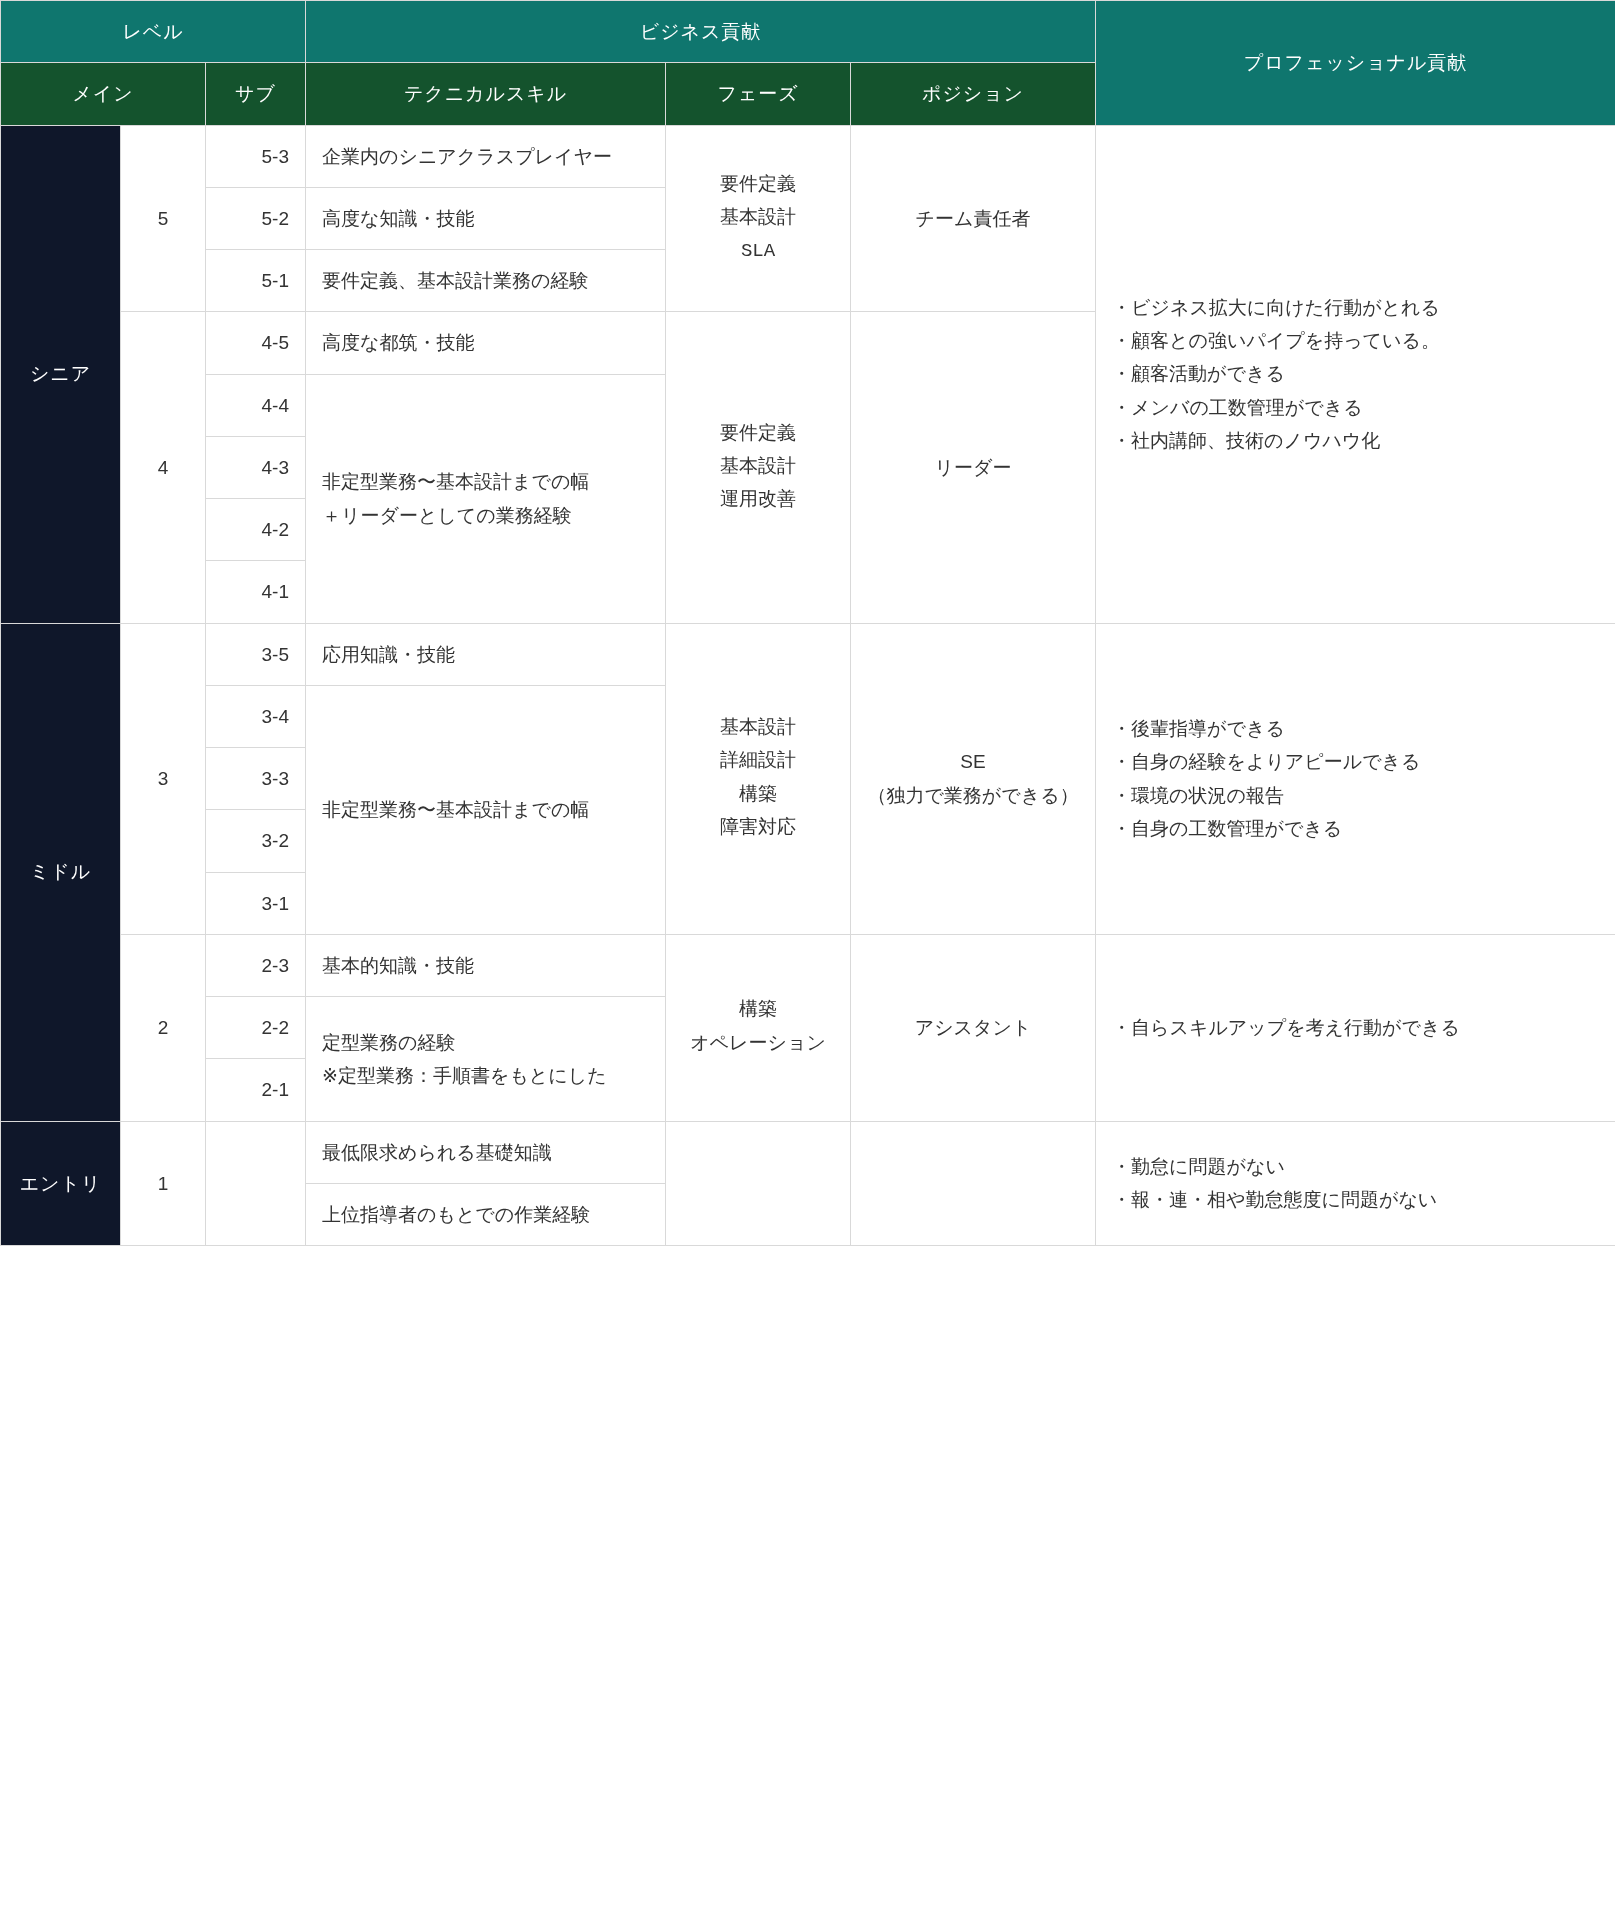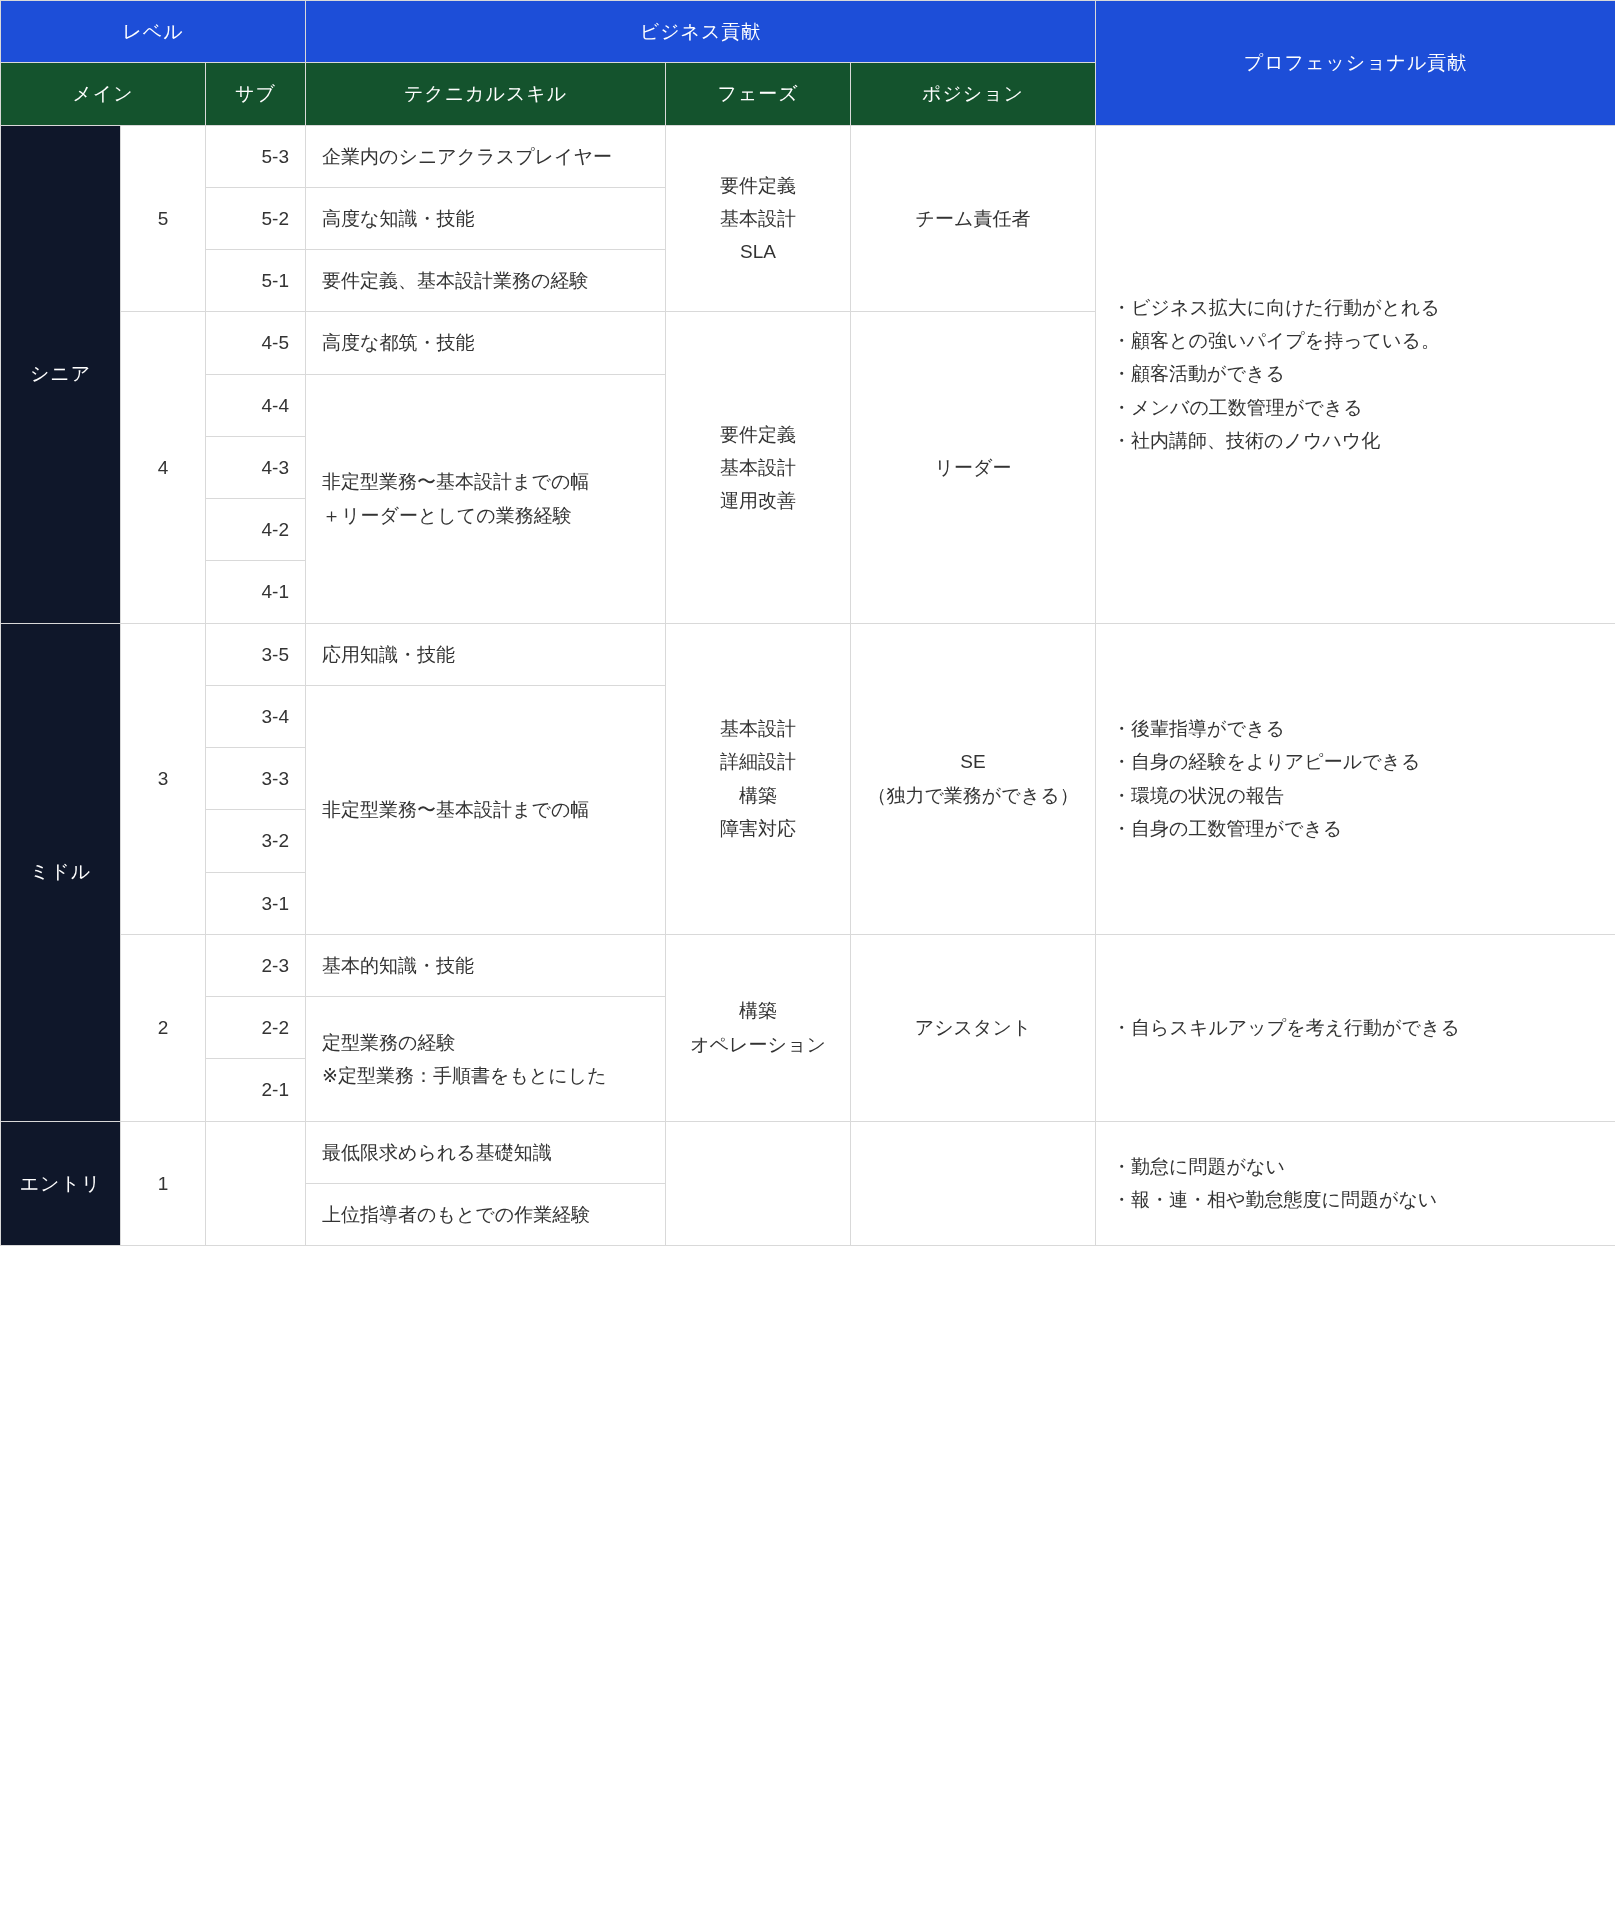--- a/index.html
+++ b/index.html
@@ -22,21 +22,21 @@
   table.skill-matrix td,
   table.skill-matrix th {
     border: 1px solid #d9d9d9;
     vertical-align: middle;
     padding: 14px 16px;
     line-height: 1.75;
     font-weight: normal;
   }
   
   .hdr {
-    background: #1d4ed8;
+    background: #0f766e;
     color: #ffffff;
     text-align: center;
     font-size: 19px;
     letter-spacing: 0.05em;
     border: 1px solid #555555;
     padding: 18px 10px;
   }
   .hdr-sub {
     background: #14532d;
     color: #ffffff;
@@ -75,20 +75,21 @@
     text-align: left;
     color: #333333;
     padding-left: 24px;
     padding-right: 24px;
     margin-top: 15px;
   }
   .pro-cell .line { display: block; }
   .phase-cell {
     text-align: center;
     color: #333333;
+    font-family: Liberation Mono, monospace;
   }
   .phase-cell .line { display: block; }
   .empty-cell { }
   
   col.c-main  { width: 120px; }
   col.c-num   { width: 85px; }
   col.c-sub   { width: 100px; }
   col.c-tech  { width: 360px; }
   col.c-phase { width: 185px; }
   col.c-pos   { width: 245px; }

